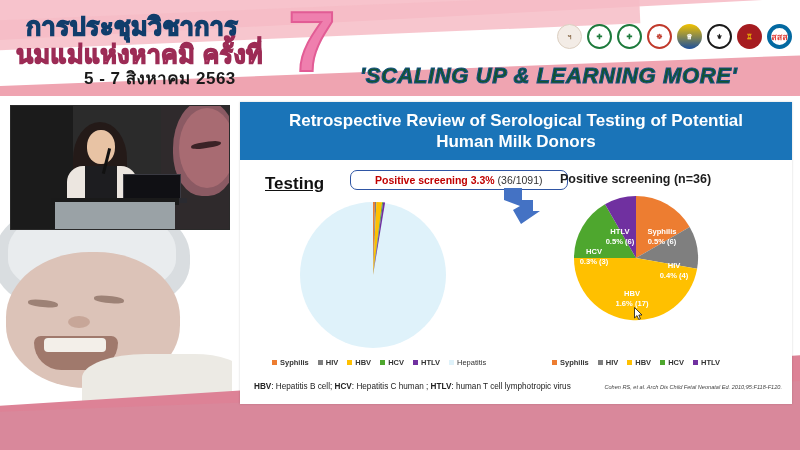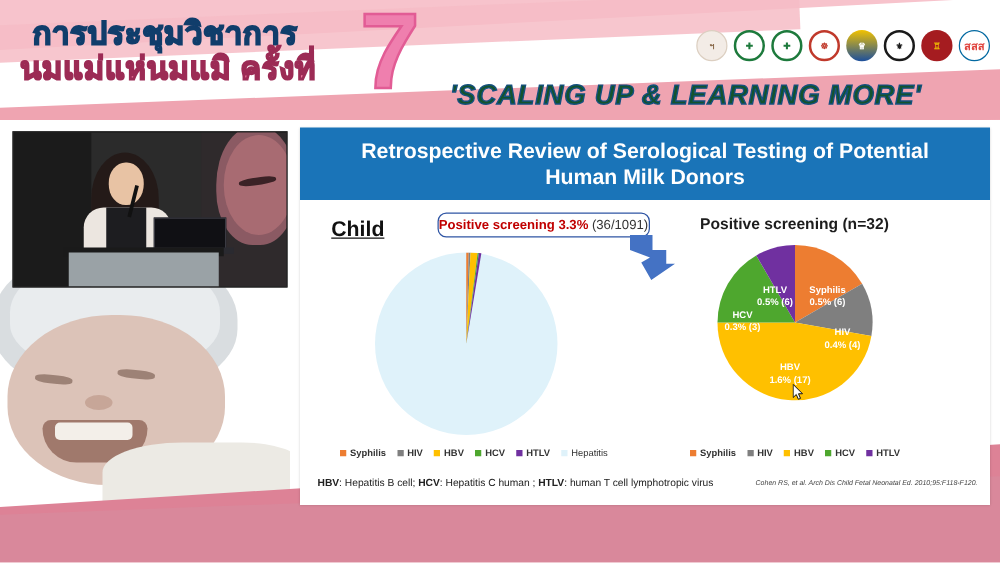--- a/index.html
+++ b/index.html
@@ -41,21 +41,21 @@
   .logo  { width:25px; height:25px; border-radius:50%; display:flex; align-items:center;
            justify-content:center; font-size:7px; color:#fff; font-weight:bold;
            overflow:hidden; position:relative; }
   .logo.l1 { background:#f3ece6; color:#8a6a4a; border:1px solid #dccfc1; }
   .logo.l2 { background:#ffffff; border:2px solid #1d7a3c; color:#1d7a3c; }
   .logo.l3 { background:#ffffff; border:2px solid #1d7a3c; color:#1d7a3c; }
   .logo.l4 { background:#ffffff; border:2px solid #c0392b; color:#c0392b; }
   .logo.l5 { background:linear-gradient(#f2c200,#1c4f9c); color:#fff; }
   .logo.l6 { background:#ffffff; border:2px solid #1a1a1a; color:#1a1a1a; }
   .logo.l7 { background:#a51c20; color:#f2c200; }
-  .logo.l8 { background:#ffffff; color:#e0443e; border:1px solid #0369a1; font-size:9px; }
+  .logo.l8 { background:#ffffff; color:#e0443e; border:4px solid #0369a1; font-size:9px; }
 
   
   .baby-bg { position:absolute; left:-14px; top:196px; width:246px; height:212px; overflow:hidden; }
   .baby-hat { position:absolute; left:8px; top:0px; width:196px; height:120px;
               background:#d9dde0; border-radius:50% 50% 44% 44%; }
   .baby-hat2{ position:absolute; left:22px; top:8px; width:168px; height:92px;
               background:#e9ecee; border-radius:50% 50% 40% 40%; }
   .baby-face{ position:absolute; left:20px; top:56px; width:174px; height:136px;
               background:#dcc3b8; border-radius:48% 48% 46% 46%; }
   .baby-eye { position:absolute; width:30px; height:7px; background:#9d8276; border-radius:40%;
@@ -112,21 +112,21 @@
   .slide { position:absolute; left:240px; top:102px; width:552px; height:302px;
            background:#ffffff; box-shadow:0 0 2px rgba(0,0,0,.18); }
   .slide-title { width:100%; height:58px; background:#1a74b8; color:#fff;
                  display:flex; align-items:center; justify-content:center;
                  text-align:center; font-size:17px; font-weight:bold; line-height:1.25;
                  padding:0 44px; }
 
   .result-label { position:absolute; left:25px; top:72px; font-size:17px; font-weight:bold;
                   color:#111; text-decoration:underline; }
 
-  .callout { position:absolute; left:110px; top:68px; padding:3px 0;
+  .callout { position:absolute; left:110px; top:68px; padding:3px 24px;
              border:1.6px solid #2f55a4; border-radius:7px; background:#fff;
              font-size:10.5px; white-space:nowrap; }
   .callout .hl { color:#c00000; font-weight:bold; }
   .callout .sub{ color:#333; }
 
   .arrow { position:absolute; left:262px; top:82px; width:40px; height:42px; }
 
   
   .pieL { position:absolute; left:60px; top:100px; width:146px; height:146px; }
   .pieL .circle { position:absolute; inset:0; border-radius:50%; background:#dff2fa; }
@@ -163,21 +163,22 @@
 
 <div id="stage">
 
   <div class="banner">
     <div class="swash-a"></div>
     <div class="swash-white"></div>
     <div class="swash-pale"></div>
     <div class="swash-pink-lo"></div>
 
     <div class="th-line1">การประชุมวิชาการ</div>
-    <div class="th-line2">นมแม่แห่นมแมิ ครั้งที่</div>
+    <div class="th-line2">นมแม่แห่งหาคมิ ครั้งที่</div>
+    <div class="th-date">5 - 7 สิงหาคม 2563</div>
     <div class="big-seven">7</div>
     <div class="tagline">'SCALING UP &amp; LEARNING MORE'</div>
 
     <div class="logos">
       <div class="logo l1">ฯ</div>
       <div class="logo l2">✚</div>
       <div class="logo l3">✚</div>
       <div class="logo l4">☸</div>
       <div class="logo l5">♕</div>
       <div class="logo l6">⚜</div>
@@ -216,21 +217,21 @@
     <div class="sp-laptop"></div>
     <div class="sp-lapbase"></div>
     <div class="sp-podtop"></div>
     <div class="sp-podium"></div>
   </div>
 
   <div class="slide">
 
     <div class="slide-title">Retrospective Review of Serological Testing of Potential Human Milk Donors</div>
 
-    <div class="result-label">Child</div>
+    <div class="result-label">Testing</div>
 
     <div class="callout">
       <span class="hl">Positive screening 3.3%</span>
       <span class="sub">(36/1091)</span>
     </div>
 
     <svg class="arrow" viewBox="0 0 40 42">
       <path d="M2 4 L20 4 L20 16 L31 16 L31 27 L38 27 L19 40 L11 26 L18 22 L2 16 Z" fill="#4472C4"></path>
     </svg>
 
@@ -238,21 +239,21 @@
       <div class="circle"></div>
       <svg width="146" height="146" viewBox="0 0 146 146" style="position:absolute;left:0;top:0;">
         <path d="M73 73 L73 0 L75.0 0.03 Z" fill="#ED7D31"></path>
         <path d="M73 73 L75.0 0.03 L76.4 0.08 Z" fill="#7F7F7F"></path>
         <path d="M73 73 L76.4 0.08 L82.1 0.3 Z" fill="#FFC000"></path>
         <path d="M73 73 L82.1 0.3 L83.1 0.35 Z" fill="#4EA72E"></path>
         <path d="M73 73 L83.1 0.35 L85.1 0.5 Z" fill="#7030A0"></path>
       </svg>
     </div>
 
-    <div class="pieR-title">Positive screening (n=32)</div>
+    <div class="pieR-title">Positive screening (n=36)</div>
     <div class="pieR">
       <svg width="132" height="132" viewBox="0 0 132 132">
 
         <path d="M66 66 L66 4 A62 62 0 0 1 119.7 35 Z" fill="#ED7D31"></path>
 
         <path d="M66 66 L119.7 35 A62 62 0 0 1 127.1 76.8 Z" fill="#7F7F7F"></path>
 
         <path d="M66 66 L127.1 76.8 A62 62 0 0 1 4 66 Z" fill="#FFC000"></path>
 
         <path d="M66 66 L4 66 A62 62 0 0 1 35 12.3 Z" fill="#4EA72E"></path>

